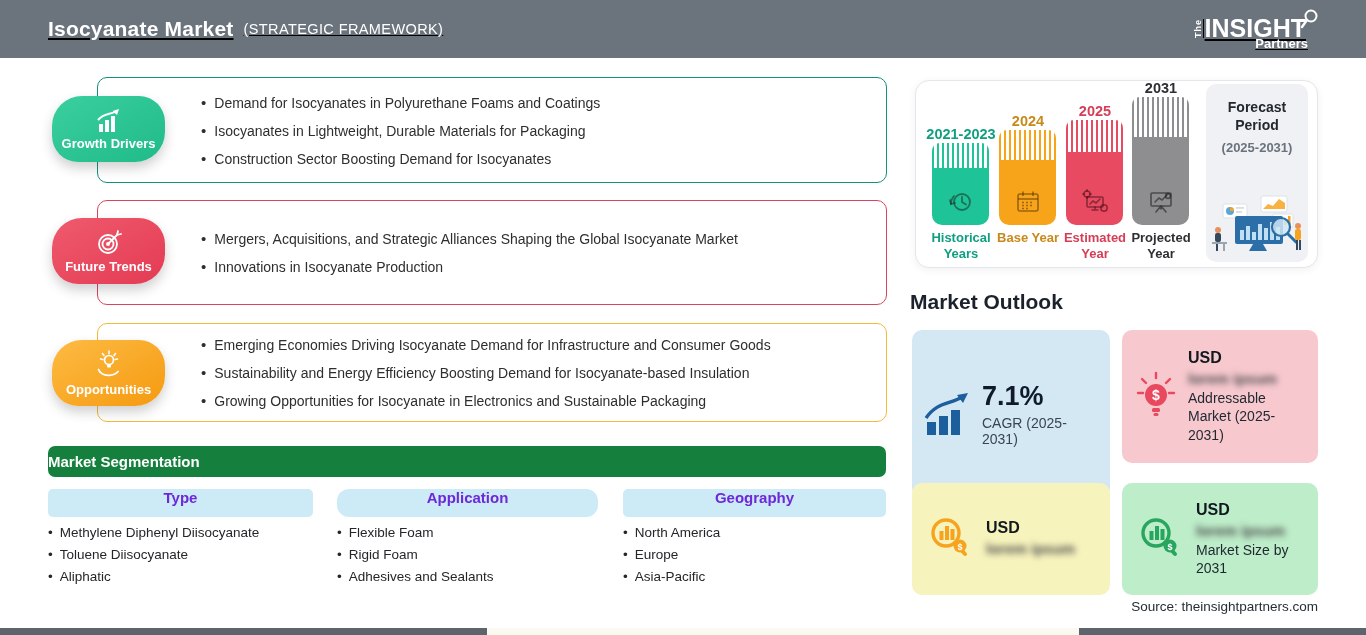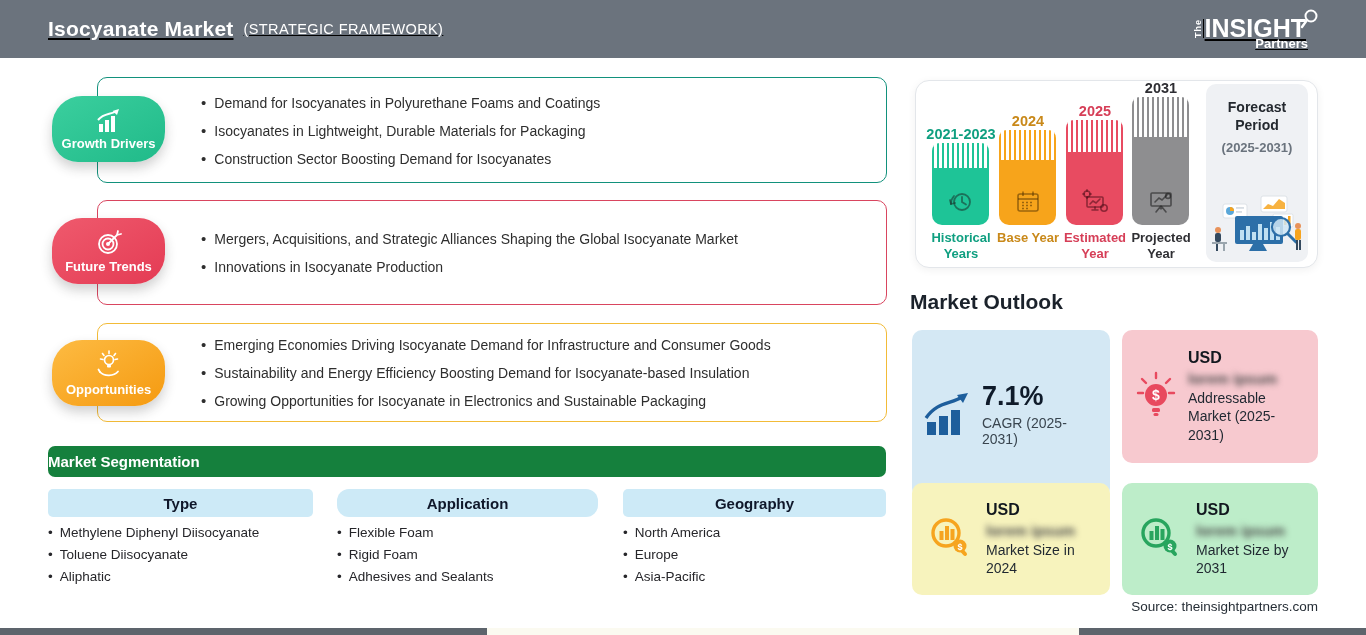--- a/index.html
+++ b/index.html
@@ -35,21 +35,21 @@
   #badge-growth { top:96px;  background:linear-gradient(150deg,#3bcf9e,#20ba89); }
   #badge-trends { top:218px; background:linear-gradient(150deg,#ef5a6d,#e43b54); }
   #badge-opps   { top:340px; background:linear-gradient(150deg,#fdbb43,#f59a10); }
   .badge-label { font-size:13px; font-weight:700; }
 
   
   #seg-bar { position:absolute; left:48px; top:446px; width:838px; height:31px; background:#15803d;
              border-radius:7px; color:#fff; font-size:15px; font-weight:700;
              display:flex; align-items:center; justify-content:flex-start; }
   .seg-header { position:absolute; top:489px; height:28px; background:#cdeaf7; border-radius:5px;
-                display:flex; align-items:center; justify-content:center; font-size:15px; font-weight:700; color:#0f172a; }
+                display:flex; align-items:flex-start; justify-content:center; font-size:15px; font-weight:700; color:#6d28d9; }
   #seg-h-type { left:48px;  width:265px; }
   #seg-h-app  { left:337px; width:261px;border-radius:12px; }
   #seg-h-geo  { left:623px; width:263px; }
   .seg-list { position:absolute; top:525px; }
   #seg-l-type { left:48px; } #seg-l-app { left:337px; } #seg-l-geo { left:623px; }
   .seg-item { font-size:13.5px; color:#26262a; display:flex; align-items:baseline; margin-bottom:7px; }
   .seg-item::before { content:"\2022"; margin-right:7px; }
 
   
   #timeline-panel { position:absolute; left:915px; top:80px; width:403px; height:188px; background:#fff;
@@ -361,21 +361,20 @@
       <rect x="15.5" y="18" width="4" height="9" fill="#f6a41f"></rect>
       <rect x="21" y="13" width="4" height="14" fill="#f6a41f"></rect>
       <rect x="26.5" y="16" width="4" height="11" fill="#f6a41f"></rect>
       <line x1="31" y1="30" x2="41" y2="41" stroke="#f6a41f" stroke-width="4" stroke-linecap="round"></line>
       <circle cx="36" cy="33" r="6.5" fill="#f6a41f"></circle>
       <text x="36" y="37" text-anchor="middle" font-size="9" font-weight="bold" fill="#fff">$</text>
     </svg>
     <div class="card-text">
       <div class="card-usd">USD</div>
       <div class="card-blur">lorem ipsum</div>
-      <div class="card-label">Market Size in 2024</div>
     </div>
   </div>
 
   <div class="card" id="card-size2031">
     <svg width="52" height="52" viewBox="0 0 52 52">
       <circle cx="22" cy="20" r="13" fill="none" stroke="#28a55e" stroke-width="3.4"></circle>
       <rect x="15.5" y="18" width="4" height="9" fill="#28a55e"></rect>
       <rect x="21" y="13" width="4" height="14" fill="#28a55e"></rect>
       <rect x="26.5" y="16" width="4" height="11" fill="#28a55e"></rect>
       <line x1="31" y1="30" x2="41" y2="41" stroke="#28a55e" stroke-width="4" stroke-linecap="round"></line>

